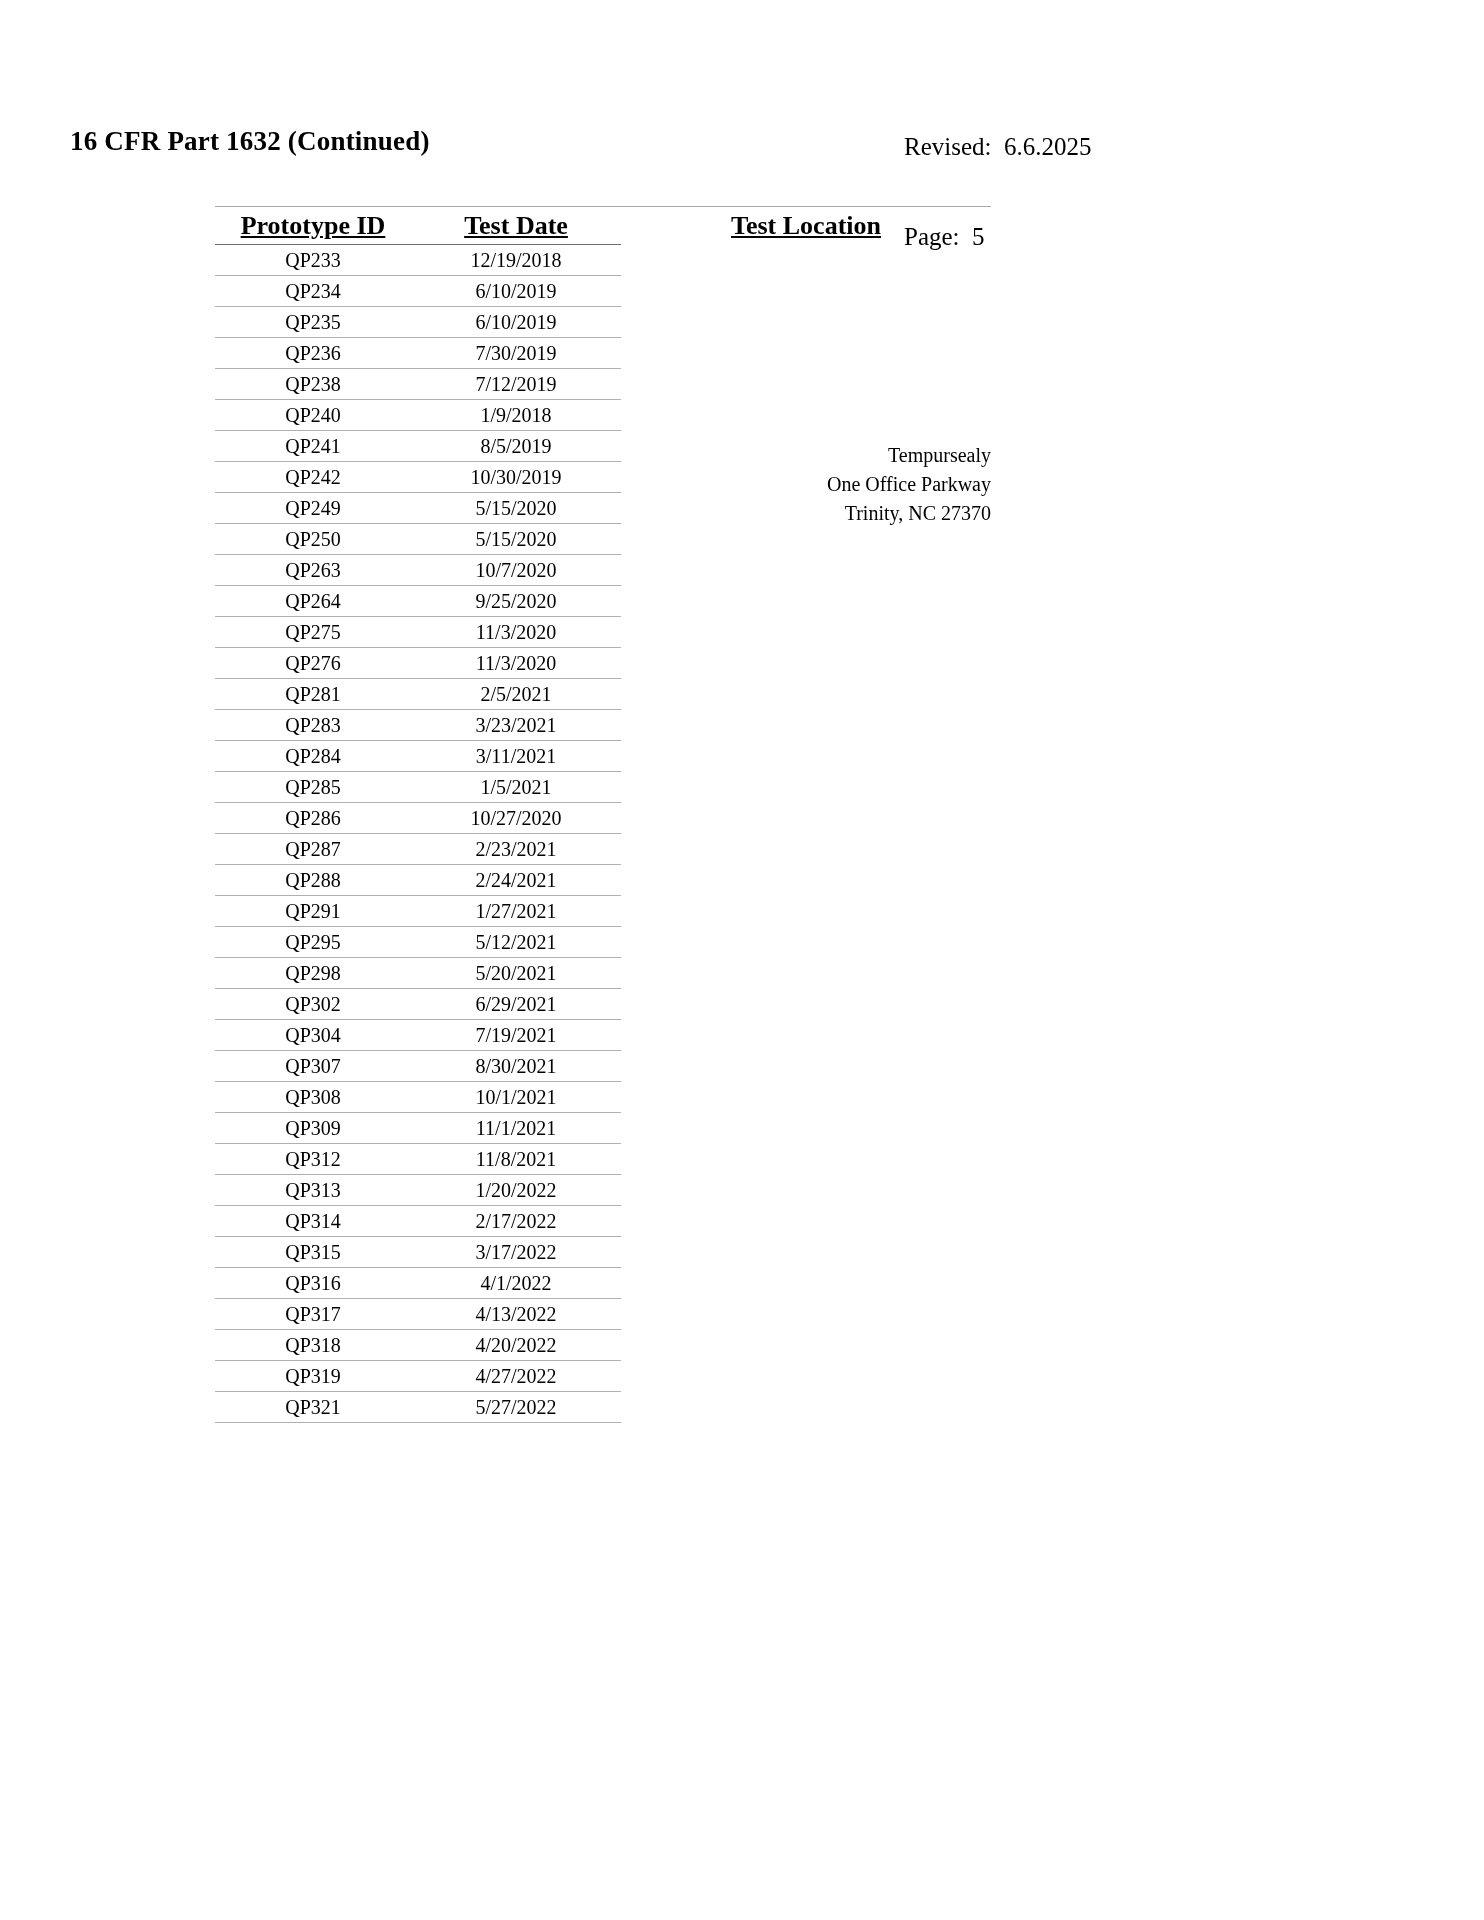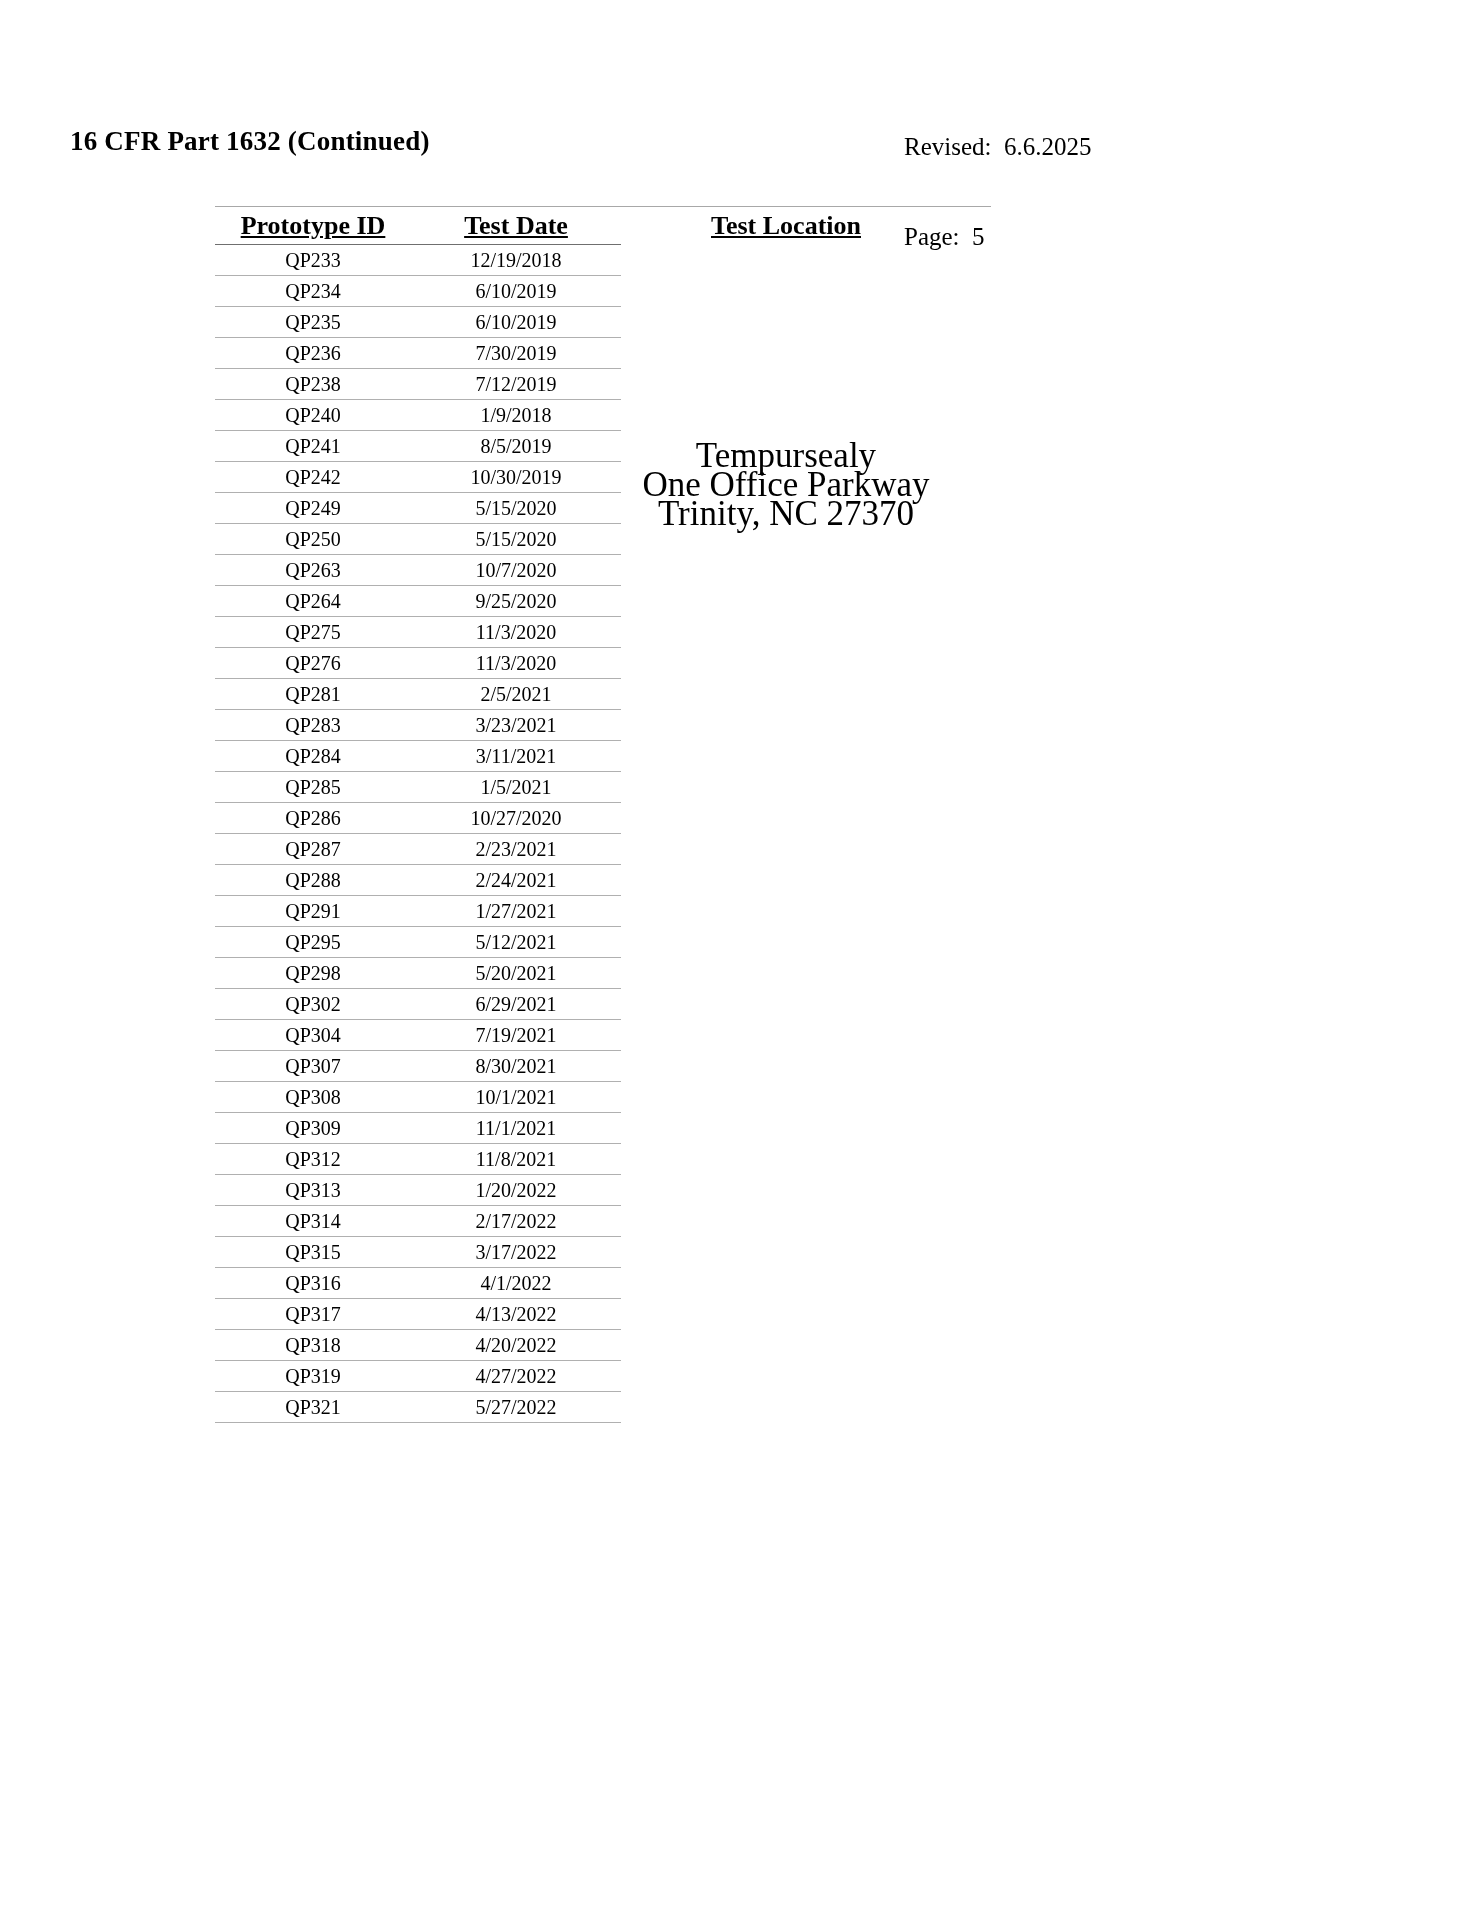--- a/index.html
+++ b/index.html
@@ -61,37 +61,37 @@
     align-items: center;
     border-bottom: 1px solid #b0b0b0;
     font-size: 20px;
   }
   .cell {
     text-align: center;
     white-space: nowrap;
   }
   .right-block {
     position: absolute;
-    left: 386px;
+    left: 406px;
     top: 0;
     width: 370px;
     font-family: Liberation Serif, serif;
   }
   .loc-header {
     text-align: center;
     font-weight: bold;
     text-decoration: underline;
     font-size: 26px;
     height: 38px;
     line-height: 38px;
   }
   .location-block {
     margin-top: 196px;
-    text-align: center;
-    font-size: 35px;
+    text-align: right;
+    font-size: 20px;
     line-height: 29px;
   }
 </style>
 </head>
 <body>
 
 <div class="page">
 
   <div class="revision-block">
     <div>Revised:  6.6.2025</div>

